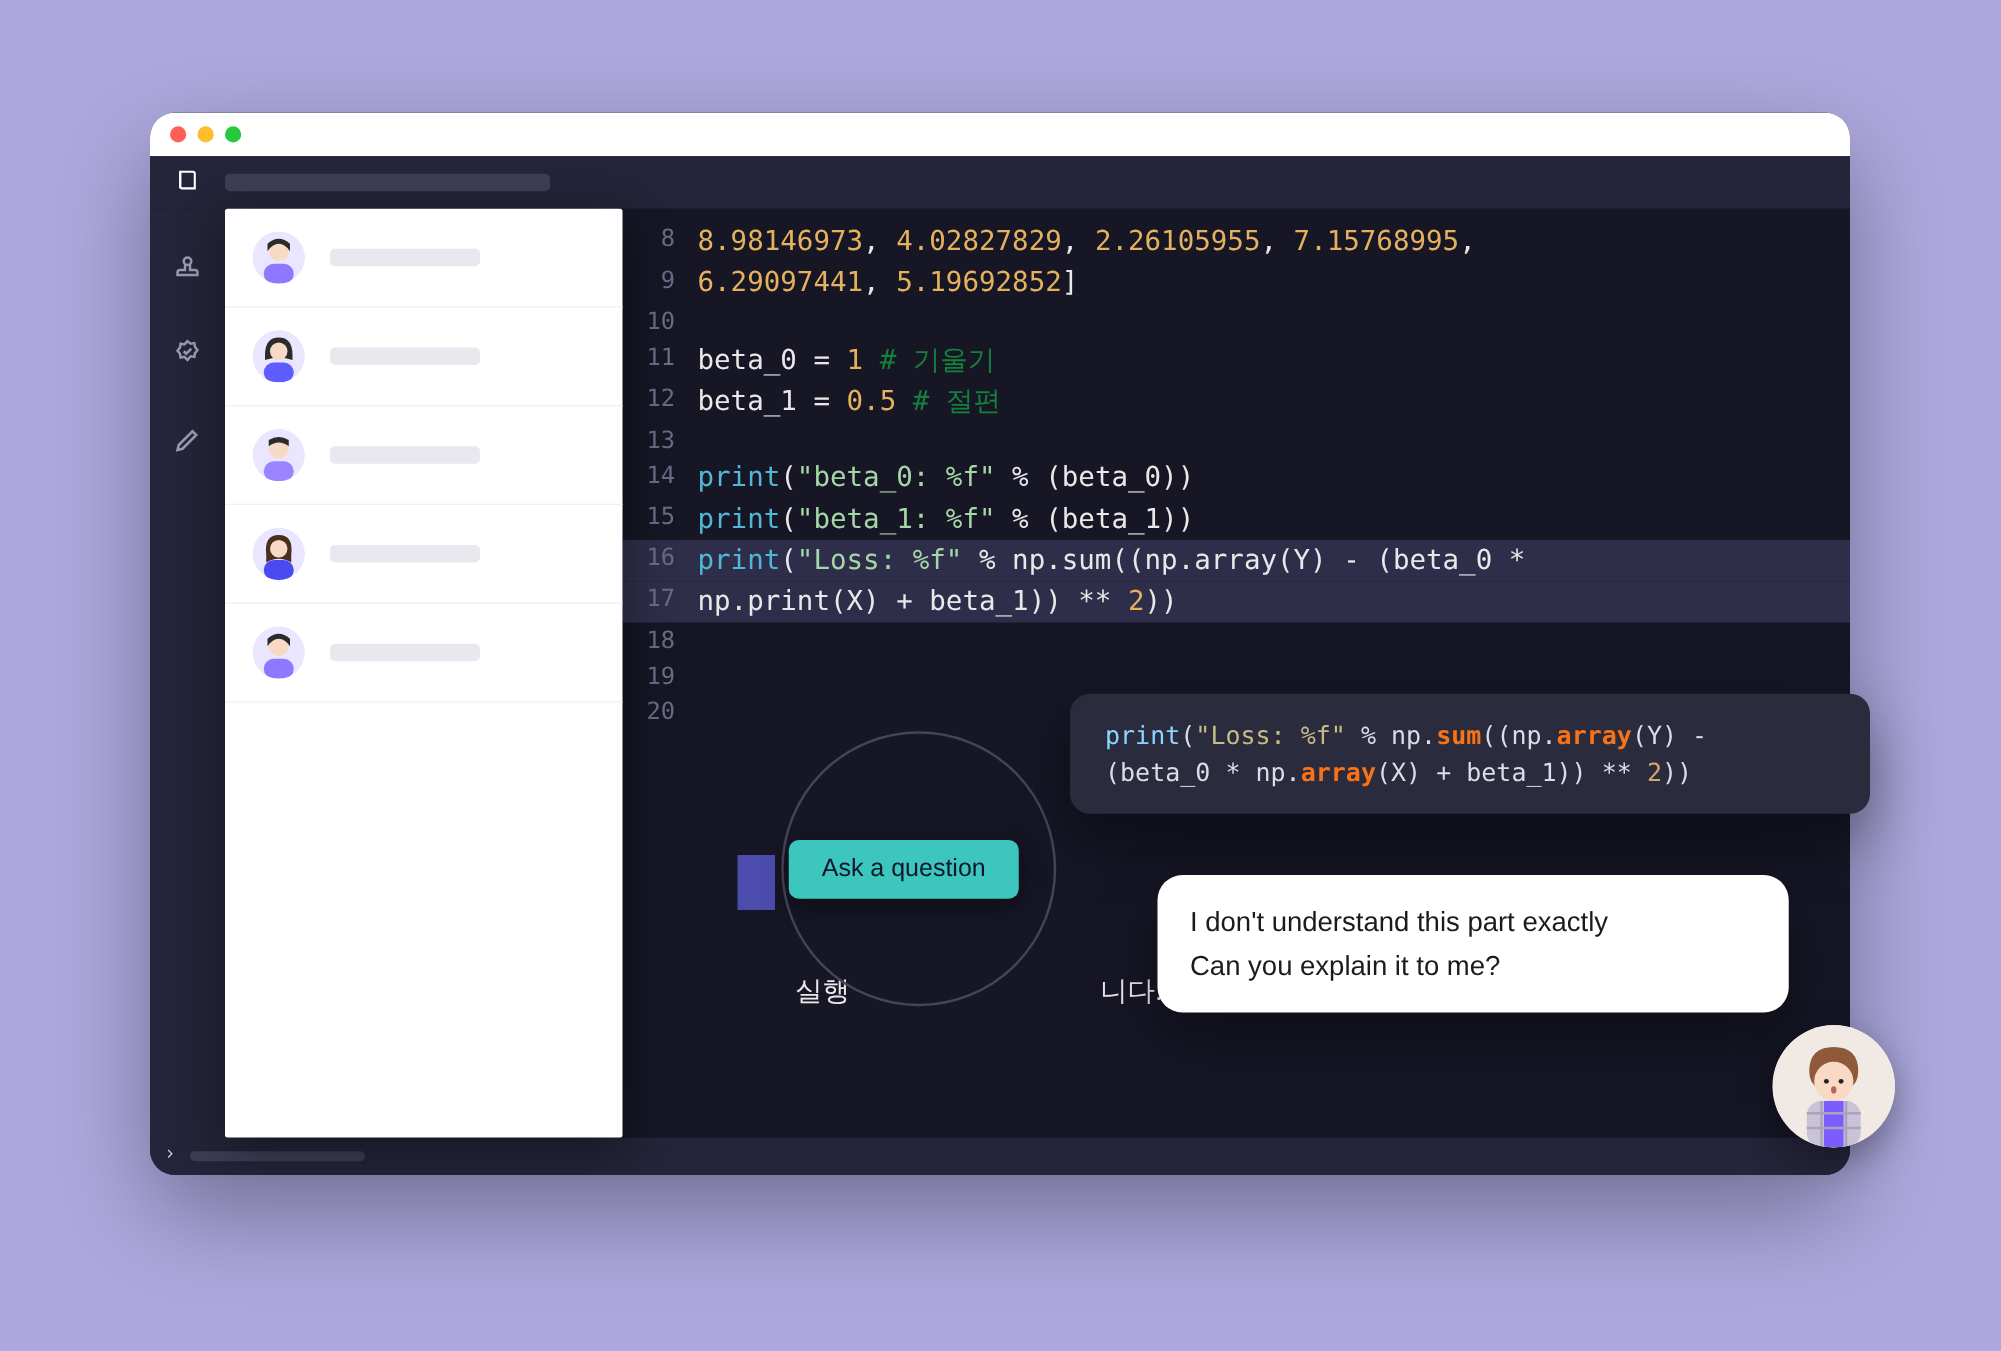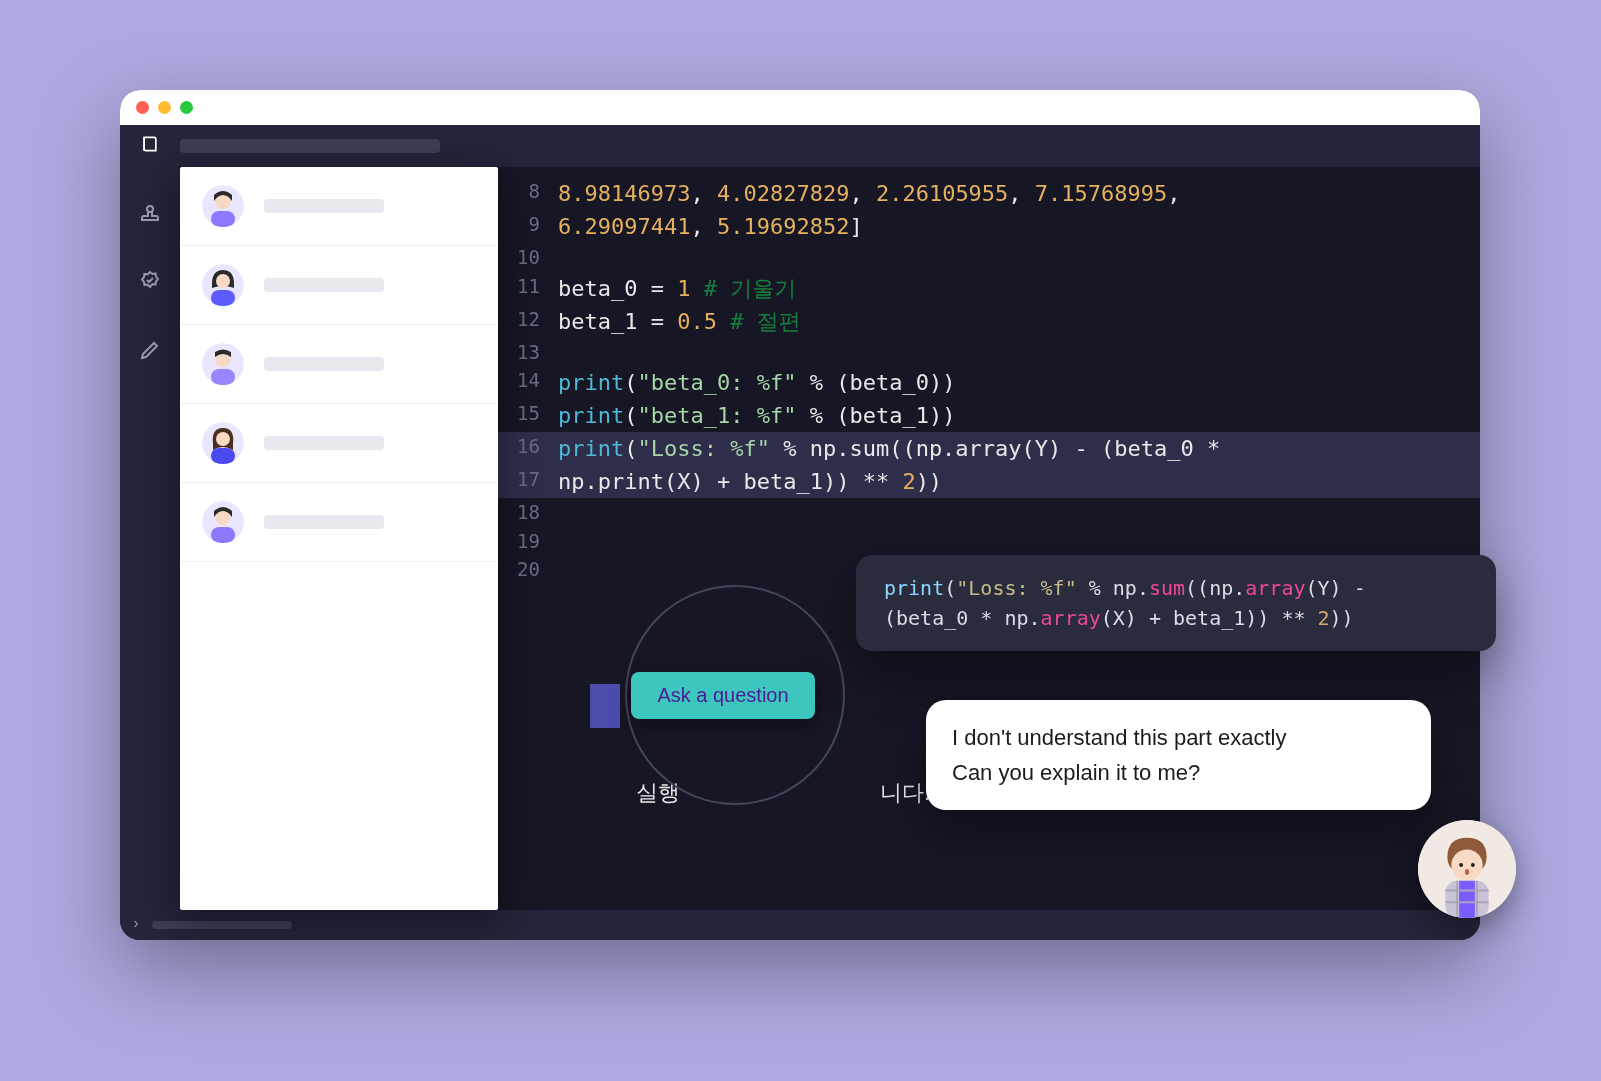--- a/index.html
+++ b/index.html
@@ -136,21 +136,21 @@
     border: 2px solid #45455a;
     border-radius: 50%;
     display: flex;
     align-items: center;
     justify-content: center;
     z-index: 10;
     pointer-events: none;
   }
   .ask-btn {
     background: #3cc6bd;
-    color: #4c1d95;
+    color: #0f172a;
     border: none;
     border-radius: 8px;
     padding: 12px 26px;
     font-size: 20px;
     box-shadow: 0 6px 20px rgba(0,0,0,.4);
     transform: translateX(-12px);
     pointer-events: auto;
     cursor: pointer;
   }
   .status-row {
@@ -192,21 +192,21 @@
     padding: 18px 28px;
     font-family: "Menlo","Monaco","Consolas",monospace;
     font-size: 20px;
     line-height:1.5;
     box-shadow: 0 20px 50px rgba(0,0,0,.4);
     z-index: 20;
   }
   .tooltip-code .tk-fn{color:#8bd6ff;}
   .tooltip-code .tk-str{color:#c6bc88;}
   .tooltip-code .tk-num{color:#d6a66b;}
-  .tooltip-code .tk-id{color:#ec4899;}
+  .tooltip-code .tk-id{color:#f97316;font-weight:bold;}
 
   .chat-bubble {
     position:absolute;
     right: 170px;
     top: 700px;
     width: 505px;
     background:#fff;
     color:#1b1b1b;
     border-radius:20px;
     padding:20px 26px;

